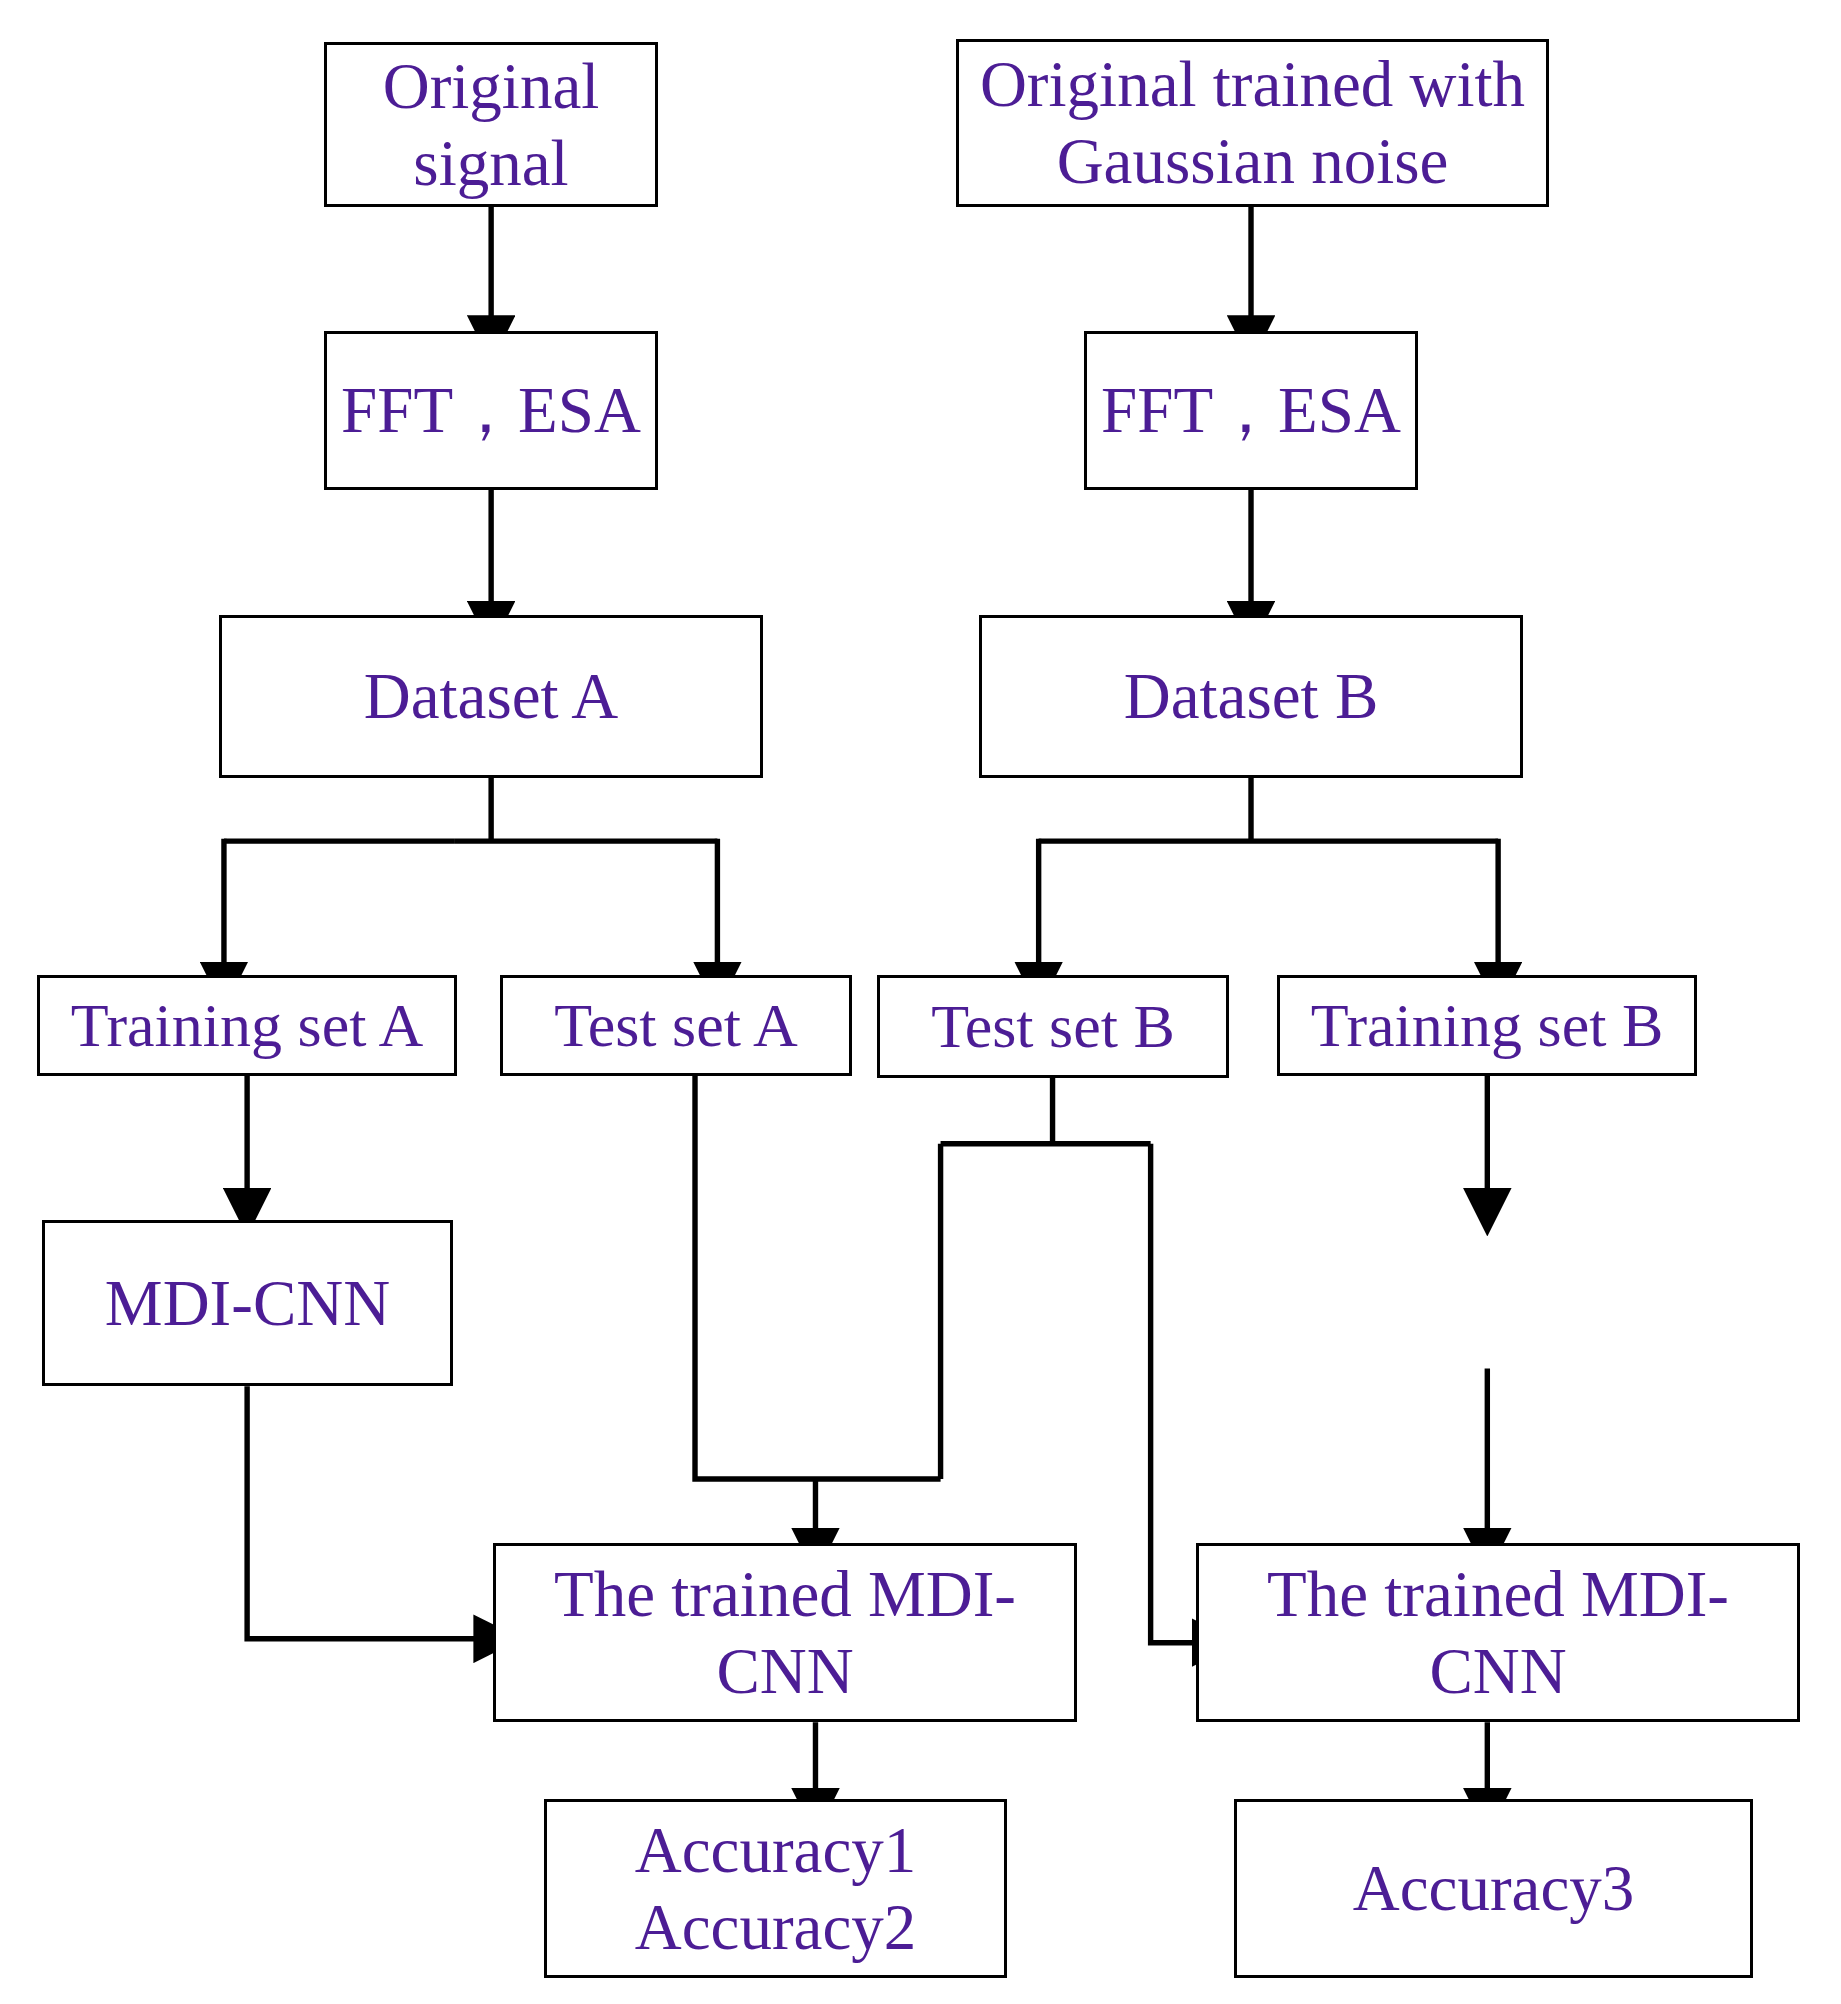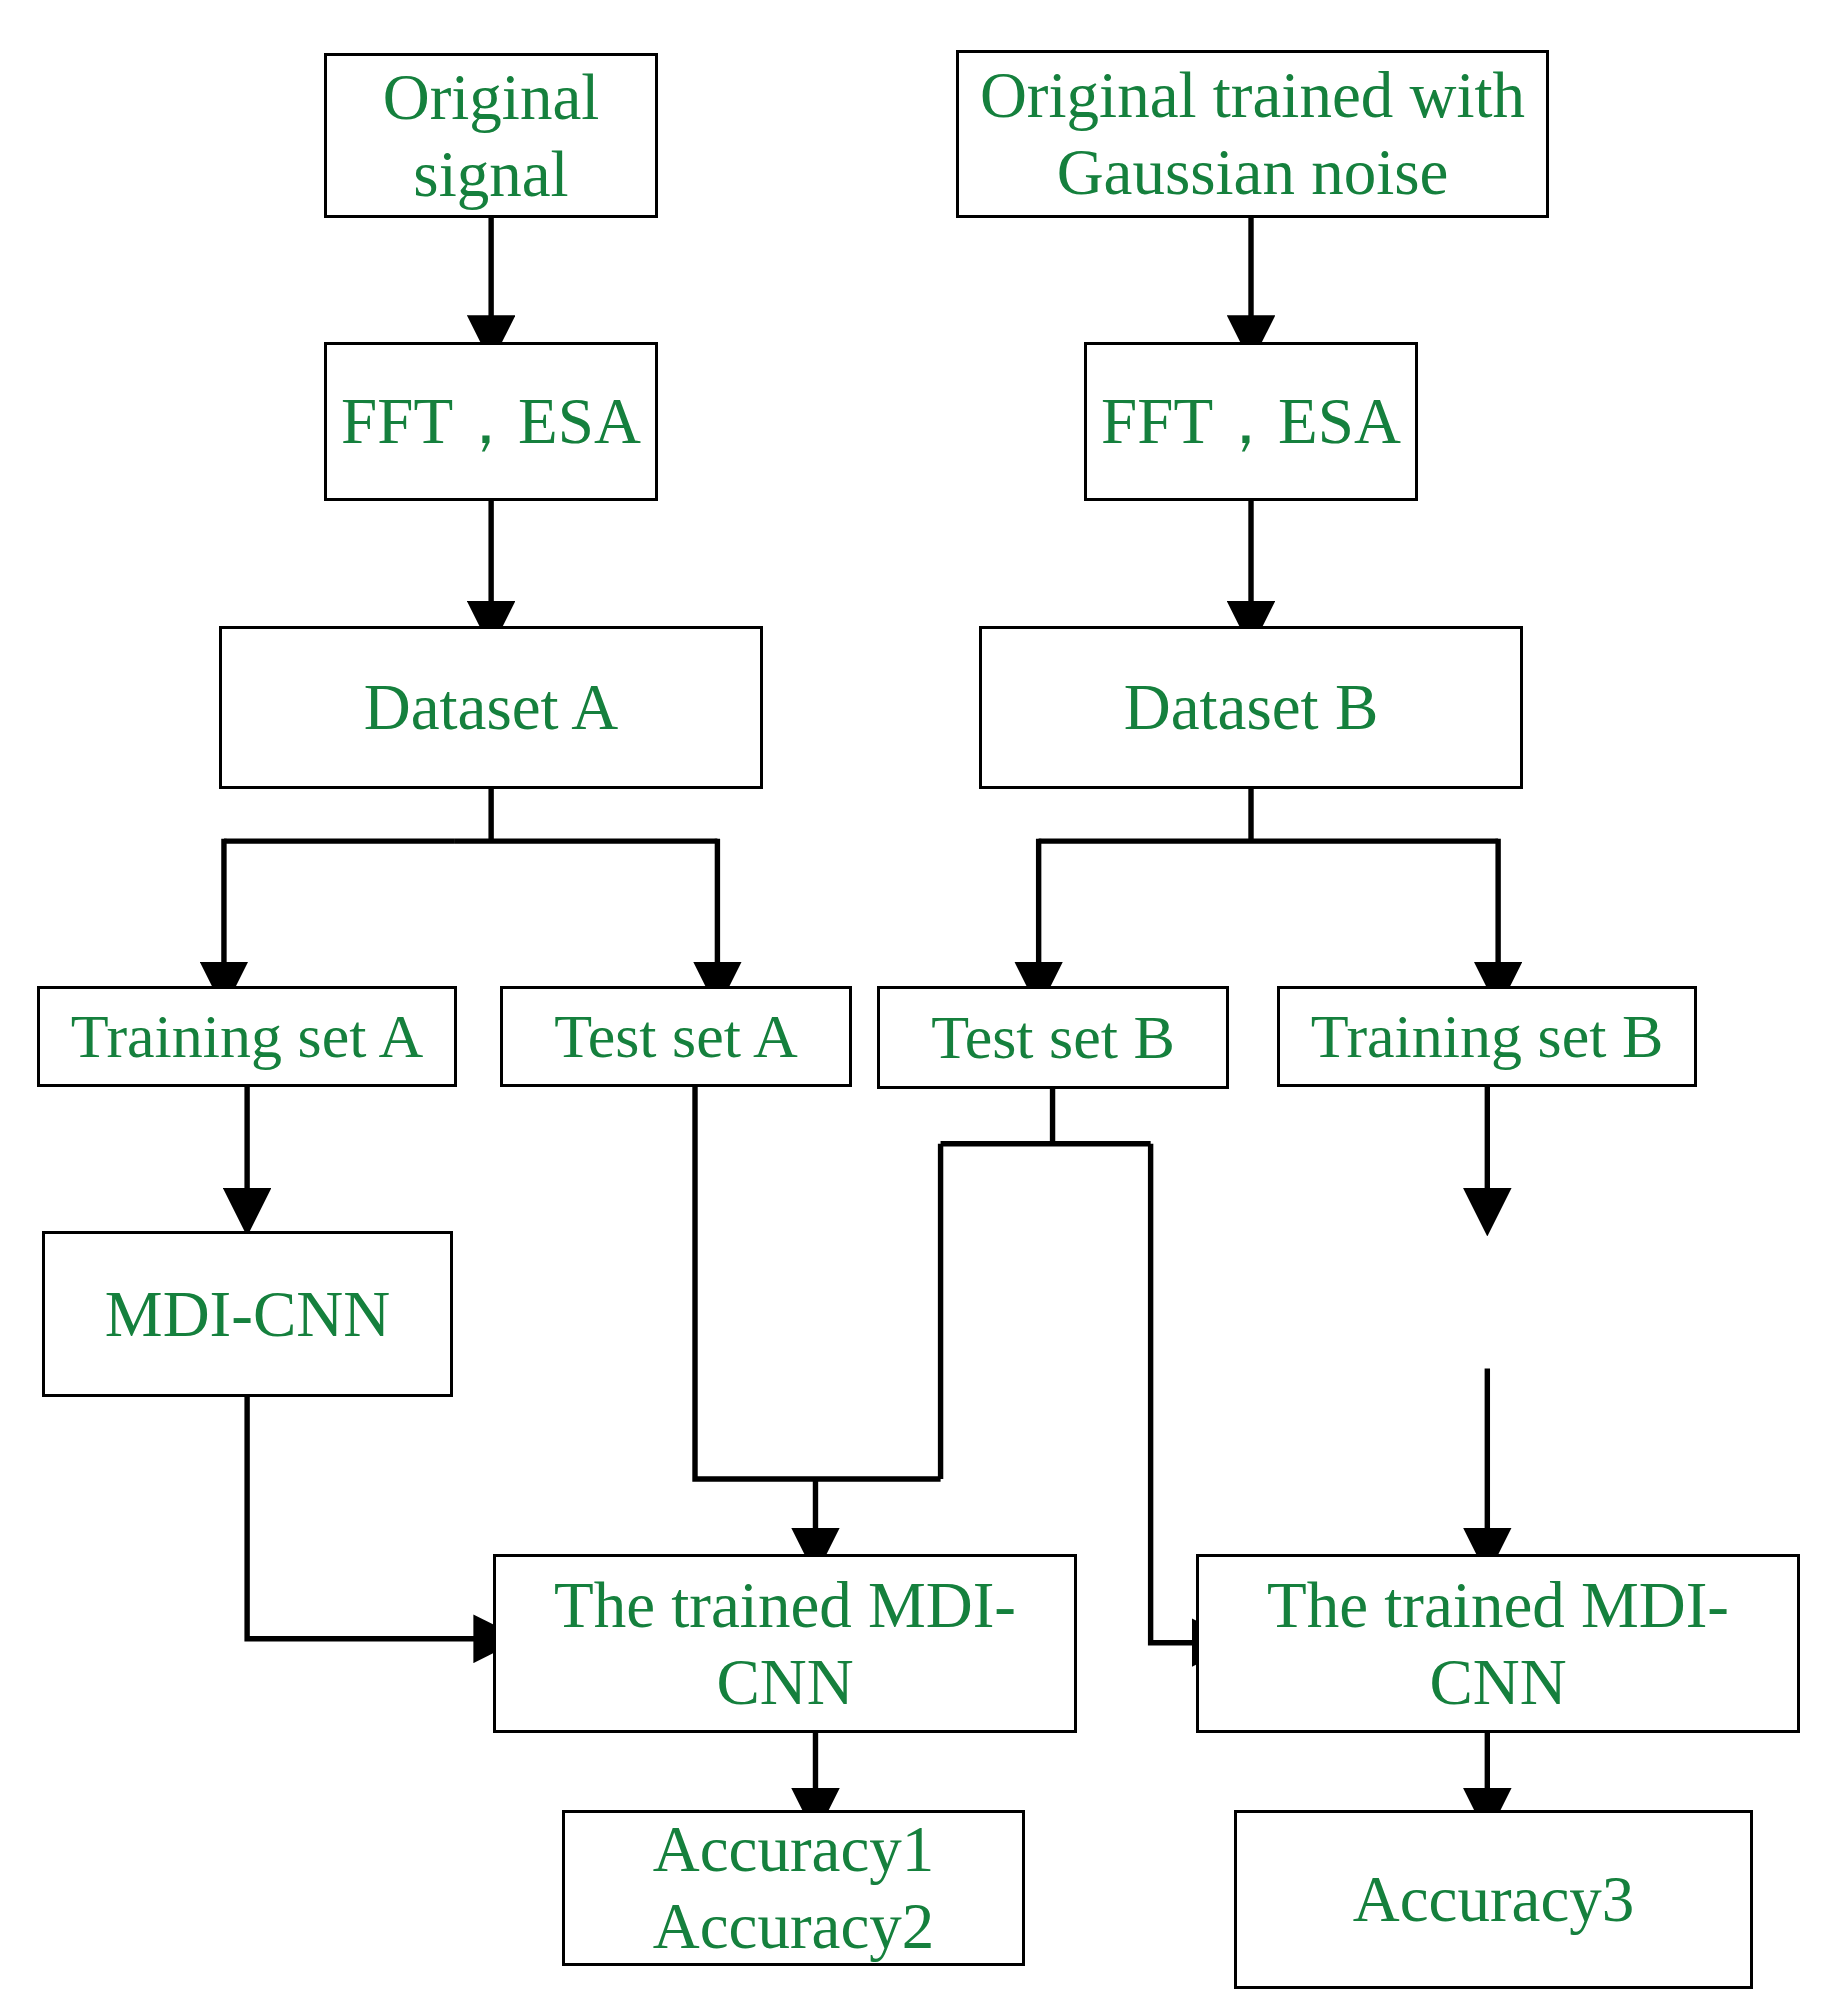--- a/index.html
+++ b/index.html
@@ -24,24 +24,23 @@
   .node {
     position: absolute;
     box-sizing: border-box;
     border: 3.9px solid #000000;
     background: #ffffff;
     display: flex;
     align-items: center;
     justify-content: center;
     text-align: center;
     font-family: "Liberation Serif", "DejaVu Serif", serif;
-    color: #15803d;
+    color: #4c1d95;
     line-height: 1.18;
     z-index: 2;
-    margin-top: 11px;
   }
   .node span {
     display: block;
     width: 100%;
     padding: 0 4.6px;
   }
   .t84 { font-size: 65px; }
   .t80 { font-size: 62px; }
 </style>
 </head>
@@ -145,21 +144,21 @@
 
 
   <div class="node t84" style="left:493px; top:1543px; width:584px; height:179px;">
     <span>The trained MDI-CNN</span>
   </div>
 
   <div class="node t84" style="left:1196px; top:1543px; width:604px; height:179px;">
     <span>The trained MDI-CNN</span>
   </div>
 
-  <div class="node t84" style="left:562px; top:1799px; width:463px; height:156px;">
+  <div class="node t84" style="left:544px; top:1799px; width:463px; height:179px;">
     <span style="white-space:pre-line;">Accuracy1
 Accuracy2</span>
   </div>
 
   <div class="node t84" style="left:1234px; top:1799px; width:519px; height:179px;">
     <span>Accuracy3</span>
   </div>
 
 </div>
 

